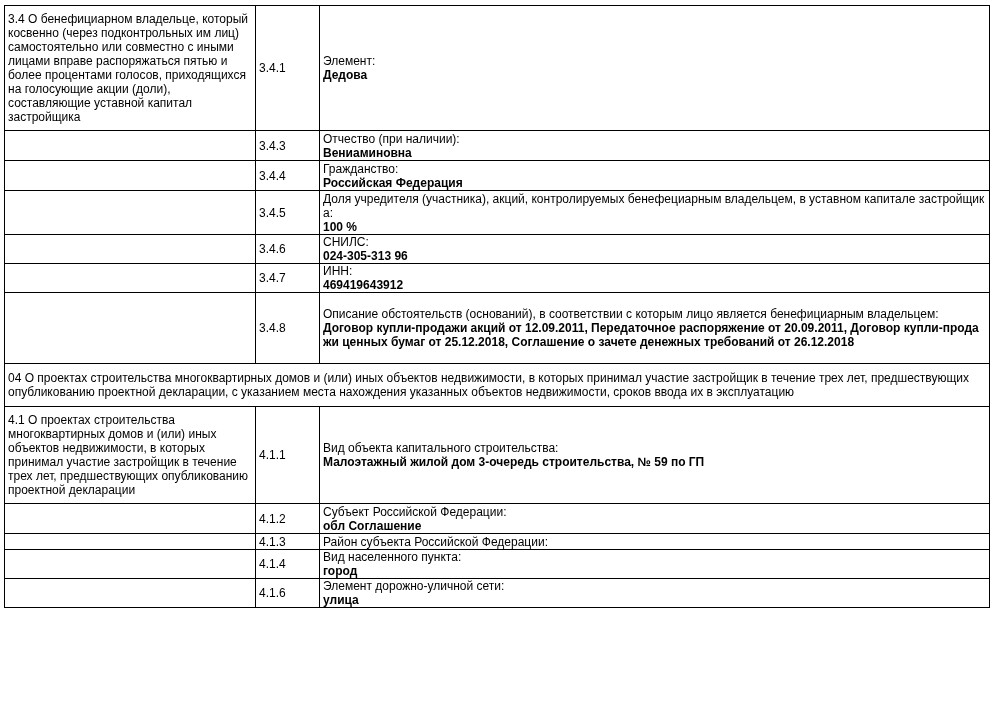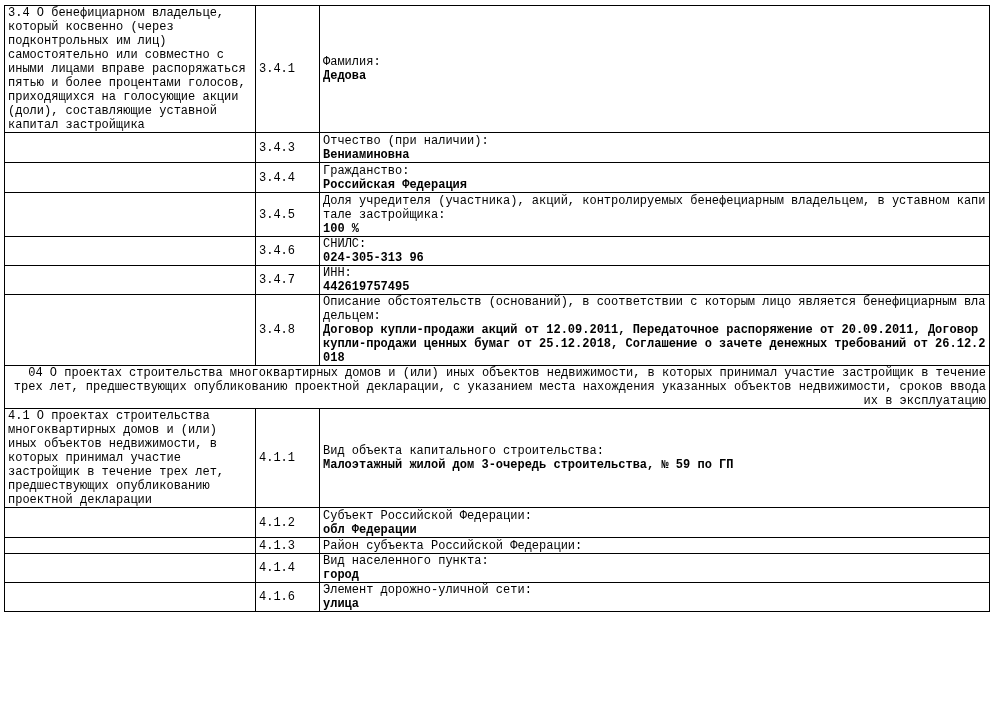--- a/index.html
+++ b/index.html
@@ -7,21 +7,21 @@
     padding: 0;
     background: #ffffff;
   }
   .page {
     width: 1000px;
     height: 707px;
     box-sizing: border-box;
     padding: 5px 8px 0 4px;
     background: #ffffff;
     overflow: hidden;
-    font-family: Liberation Mono, monospace;
+    font-family: Liberation Sans, sans-serif;
     color: #000000;
   }
   table.decl {
     border-collapse: collapse;
     table-layout: fixed;
     width: 985px;
   }
   col.c1 { width: 251px; }
   col.c2 { width: 64px;  }
   col.c3 { width: 670px; }
@@ -42,42 +42,42 @@
   td.sectionhead {
     font-weight: normal;
     word-wrap: break-word;
   }
   
   tr.h125 { height: 125px; }
   tr.h28  { height: 28px; }
   tr.h30  { height: 30px; }
   tr.h44  { height: 44px; }
   tr.h71  { height: 71px; }
-  tr.h43  { height: 43px; text-align: right; }
+  tr.h43  { height: 43px; }
   tr.h97  { height: 97px; }
   tr.h16  { height: 16px; }
   tr.h29  { height: 20px; }
 </style>
 </head>
 <body>
 
 <div class="page">
   <table class="decl">
     <colgroup>
       <col class="c1">
         <col class="c2">
         <col class="c3">
     </colgroup>
 
     <tbody>
         <tr class="h125">
       <td class="desc">3.4 О бенефициарном владельце, который косвенно (через подконтрольных им лиц) самостоятельно или совместно с иными лицами вправе распоряжаться пятью и более процентами голосов, приходящихся на голосующие акции (доли), составляющие уставной капитал застройщика</td>
       <td class="num">3.4.1</td>
       <td class="field">
-        <div class="lbl">Фамилия:</div>
+        <div class="lbl">Элемент:</div>
         <div class="val">Дедова</div>
       </td>
     </tr>
     <tr class="h30">
       <td class="desc"></td>
       <td class="num">3.4.3</td>
       <td class="field">
         <div class="lbl">Отчество (при наличии):</div>
         <div class="val">Вениаминовна</div>
       </td>
@@ -104,21 +104,21 @@
       <td class="field">
         <div class="lbl">СНИЛС:</div>
         <div class="val">024-305-313 96</div>
       </td>
     </tr>
     <tr class="h28">
       <td class="desc"></td>
       <td class="num">3.4.7</td>
       <td class="field">
         <div class="lbl">ИНН:</div>
-        <div class="val">442619757495</div>
+        <div class="val">469419643912</div>
       </td>
     </tr>
     <tr class="h71">
       <td class="desc"></td>
       <td class="num">3.4.8</td>
       <td class="field">
         <div class="lbl">Описание обстоятельств (оснований), в соответствии с которым лицо является бенефициарным владельцем:</div>
         <div class="val">Договор купли-продажи акций от 12.09.2011, Передаточное распоряжение от 20.09.2011, Договор купли-продажи ценных бумаг от 25.12.2018, Соглашение о зачете денежных требований от 26.12.2018</div>
       </td>
     </tr>
@@ -133,21 +133,21 @@
       <td class="field">
         <div class="lbl">Вид объекта капитального строительства:</div>
         <div class="val">Малоэтажный жилой дом 3-очередь строительства, № 59 по ГП</div>
       </td>
     </tr>
     <tr class="h30">
       <td class="desc"></td>
       <td class="num">4.1.2</td>
       <td class="field">
         <div class="lbl">Субъект Российской Федерации:</div>
-        <div class="val">обл Федерации</div>
+        <div class="val">обл Соглашение</div>
       </td>
     </tr>
     <tr class="h16">
       <td class="desc"></td>
       <td class="num">4.1.3</td>
       <td class="field">
         <div class="lbl">Район субъекта Российской Федерации:</div>
         <div class="val"></div>
       </td>
     </tr>

